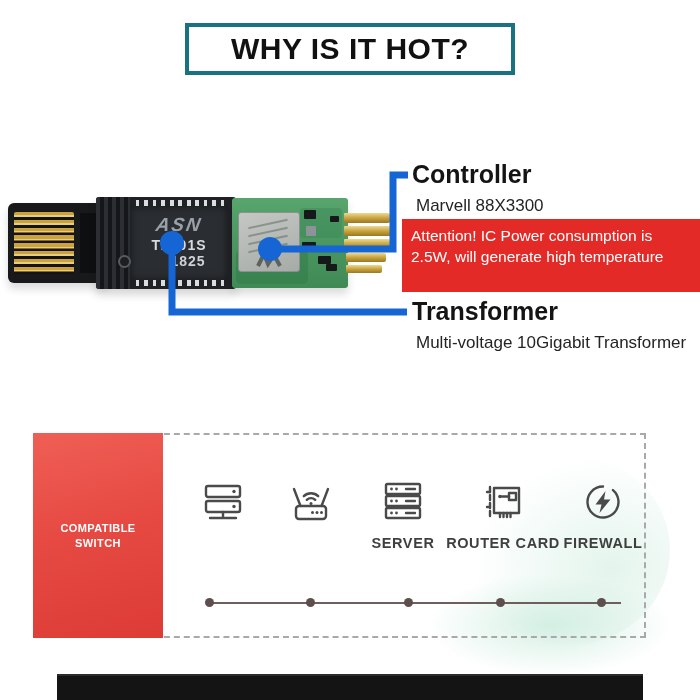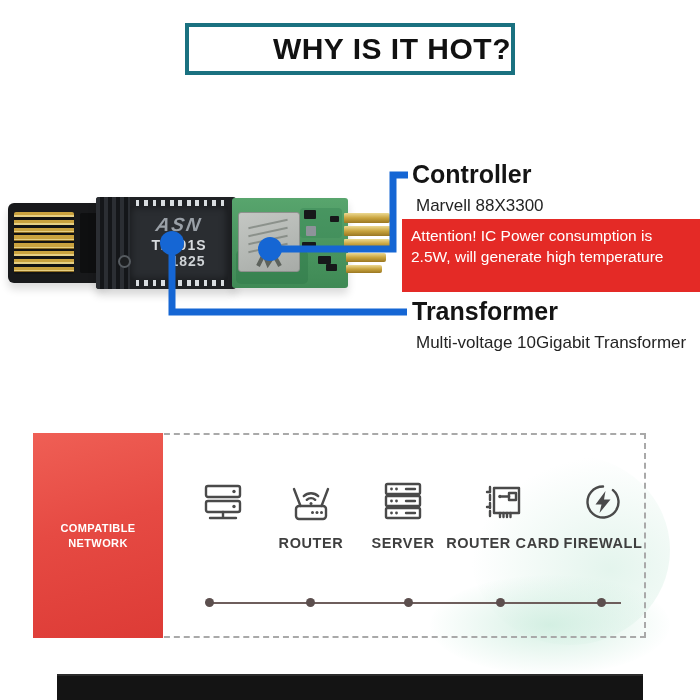--- a/index.html
+++ b/index.html
@@ -2,21 +2,21 @@
 <html><head>
 <meta charset="utf-8">
 <style>
   html,body{margin:0;padding:0;}
   body{width:700px;height:700px;position:relative;background:#ffffff;
        font-family:"Liberation Sans",sans-serif;overflow:hidden;}
 
   
   .title-frame{position:absolute;left:185px;top:23px;width:330px;height:52px;
     border:4px solid #1a7180;box-sizing:border-box;
-    display:flex;align-items:center;justify-content:flex-end;}
+    display:flex;align-items:center;justify-content:center;}
   .title{margin:0;font-size:30px;font-weight:bold;color:#111;letter-spacing:.5px;white-space:nowrap;}
 
   
   .photo{position:absolute;left:0;top:150px;width:700px;height:195px;}
   .photo *{position:absolute;}
   .conn-left{left:8px;top:53px;width:100px;height:80px;background:#18191b;border-radius:6px;
     box-shadow:0 6px 9px rgba(0,0,0,.14);}
   .conn-pins{left:6px;top:9px;width:60px;height:62px;border-radius:2px;
     background:repeating-linear-gradient(180deg,#caa23e 0 3.5px,#e7cf82 3.5px 4.8px,#8a6a22 4.8px 5.4px,#131313 5.4px 7.8px);}
   .conn-slot{left:72px;top:10px;width:20px;height:60px;background:#0e0f10;border-radius:2px;}
@@ -151,21 +151,21 @@
 
 <h2 class="heading transformer-h">Transformer</h2>
 <p class="subheading transformer-sub">Multi-voltage 10Gigabit Transformer</p>
 
 <div class="mint-blob-a"></div>
 <div class="mint-blob-b"></div>
 <div class="panel"></div>
 
 <div class="ribbon">
   <span>COMPATIBLE</span>
-  <span>NETWORK</span>
+  <span>SWITCH</span>
 </div>
 
 <div class="device" style="left:223px;">
   <svg width="44" height="44" viewBox="0 0 44 44">
     <rect class="icon-stroke" x="5" y="6" width="34" height="11" rx="2"></rect>
     <circle class="icon-fill" cx="33" cy="11.5" r="1.7"></circle>
     <rect class="icon-stroke" x="5" y="21" width="34" height="11" rx="2"></rect>
     <circle class="icon-fill" cx="33" cy="26.5" r="1.7"></circle>
     <path class="icon-stroke" d="M22 32 V38 M9 38 H35"></path>
   </svg>
@@ -176,21 +176,20 @@
     <path class="icon-stroke" d="M11.5 26 L5 9"></path>
     <path class="icon-stroke" d="M32.5 26 L39 9"></path>
     <circle class="icon-fill" cx="22" cy="23.5" r="1.5"></circle>
     <path class="icon-stroke" d="M17.8 19.8 a6 6 0 0 1 8.4 0"></path>
     <path class="icon-stroke" d="M14.8 16.2 a10.2 10.2 0 0 1 14.4 0"></path>
     <rect class="icon-stroke" x="7" y="26" width="30" height="13" rx="3"></rect>
     <circle class="icon-fill" cx="23.5" cy="32.5" r="1.5"></circle>
     <circle class="icon-fill" cx="28" cy="32.5" r="1.5"></circle>
     <circle class="icon-fill" cx="32.5" cy="32.5" r="1.5"></circle>
   </svg>
-  <div class="dev-label">ROUTER</div>
 </div>
 
 <div class="device" style="left:403px;">
   <svg width="44" height="44" viewBox="0 0 44 44">
     <rect class="icon-stroke" x="5" y="4" width="34" height="10" rx="1.5"></rect>
     <circle class="icon-fill" cx="10.5" cy="9" r="1.4"></circle>
       <circle class="icon-fill" cx="15.5" cy="9" r="1.4"></circle>
     <path class="icon-stroke" d="M25 9 H34"></path>
     <rect class="icon-stroke" x="5" y="16" width="34" height="10" rx="1.5"></rect>
     <circle class="icon-fill" cx="10.5" cy="21" r="1.4"></circle>

